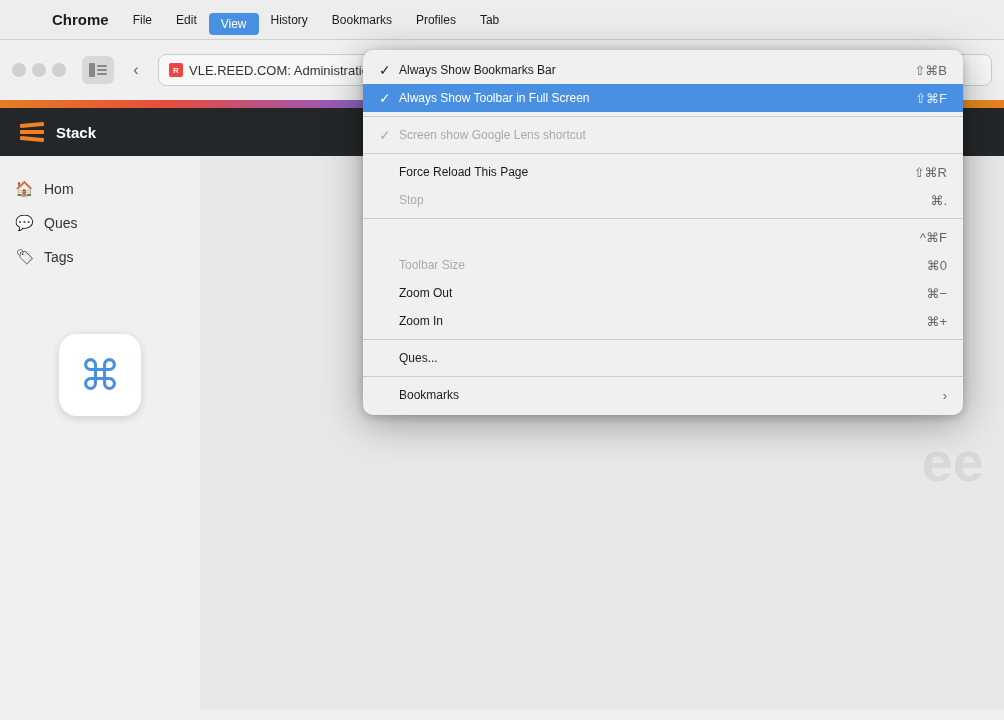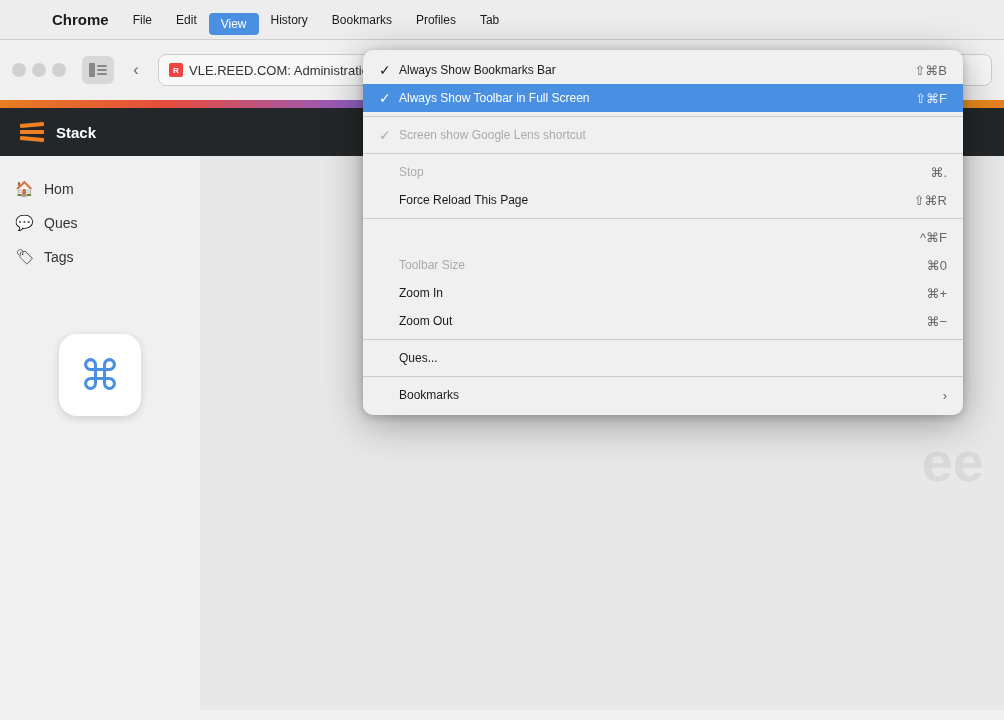--- a/index.html
+++ b/index.html
@@ -390,57 +390,57 @@
 
 
     <div class="menu-item disabled">
       <span class="menu-check" style="color:#aaa;">✓</span>
       <span class="menu-item-label">Screen show Google Lens shortcut</span>
       <span class="menu-item-shortcut shortcut-symbol"></span>
     </div>
 
     <div class="menu-separator"></div>
 
+    <div class="menu-item">
+      <span class="menu-check"></span>
+      <span class="menu-item-label">Force Reload This Page</span>
+      <span class="menu-item-shortcut shortcut-symbol">⇧⌘R</span>
+    </div>
+
     <div class="menu-item disabled">
       <span class="menu-check"></span>
       <span class="menu-item-label">Stop</span>
       <span class="menu-item-shortcut shortcut-symbol">⌘.</span>
     </div>
 
-    <div class="menu-item">
-      <span class="menu-check"></span>
-      <span class="menu-item-label">Force Reload This Page</span>
-      <span class="menu-item-shortcut shortcut-symbol">⇧⌘R</span>
-    </div>
-
     <div class="menu-separator"></div>
 
     <div class="menu-item">
       <span class="menu-check"></span>
       <span class="menu-item-shortcut shortcut-symbol">^⌘F</span>
     </div>
 
     <div class="menu-item disabled">
       <span class="menu-check"></span>
       <span class="menu-item-label">Toolbar Size</span>
       <span class="menu-item-shortcut shortcut-symbol">⌘0</span>
     </div>
 
     <div class="menu-item">
       <span class="menu-check"></span>
+      <span class="menu-item-label">Zoom Out</span>
+      <span class="menu-item-shortcut shortcut-symbol">⌘−</span>
+    </div>
+
+    <div class="menu-item">
+      <span class="menu-check"></span>
       <span class="menu-item-label">Zoom In</span>
       <span class="menu-item-shortcut shortcut-symbol">⌘+</span>
     </div>
 
-    <div class="menu-item">
-      <span class="menu-check"></span>
-      <span class="menu-item-label">Zoom Out</span>
-      <span class="menu-item-shortcut shortcut-symbol">⌘−</span>
-    </div>
-
     <div class="menu-separator"></div>
 
     <div class="menu-item">
       <span class="menu-check"></span>
       <span class="menu-item-label">Ques...</span>
       <span class="menu-item-shortcut shortcut-symbol"></span>
     </div>
 
     <div class="menu-separator"></div>
 

